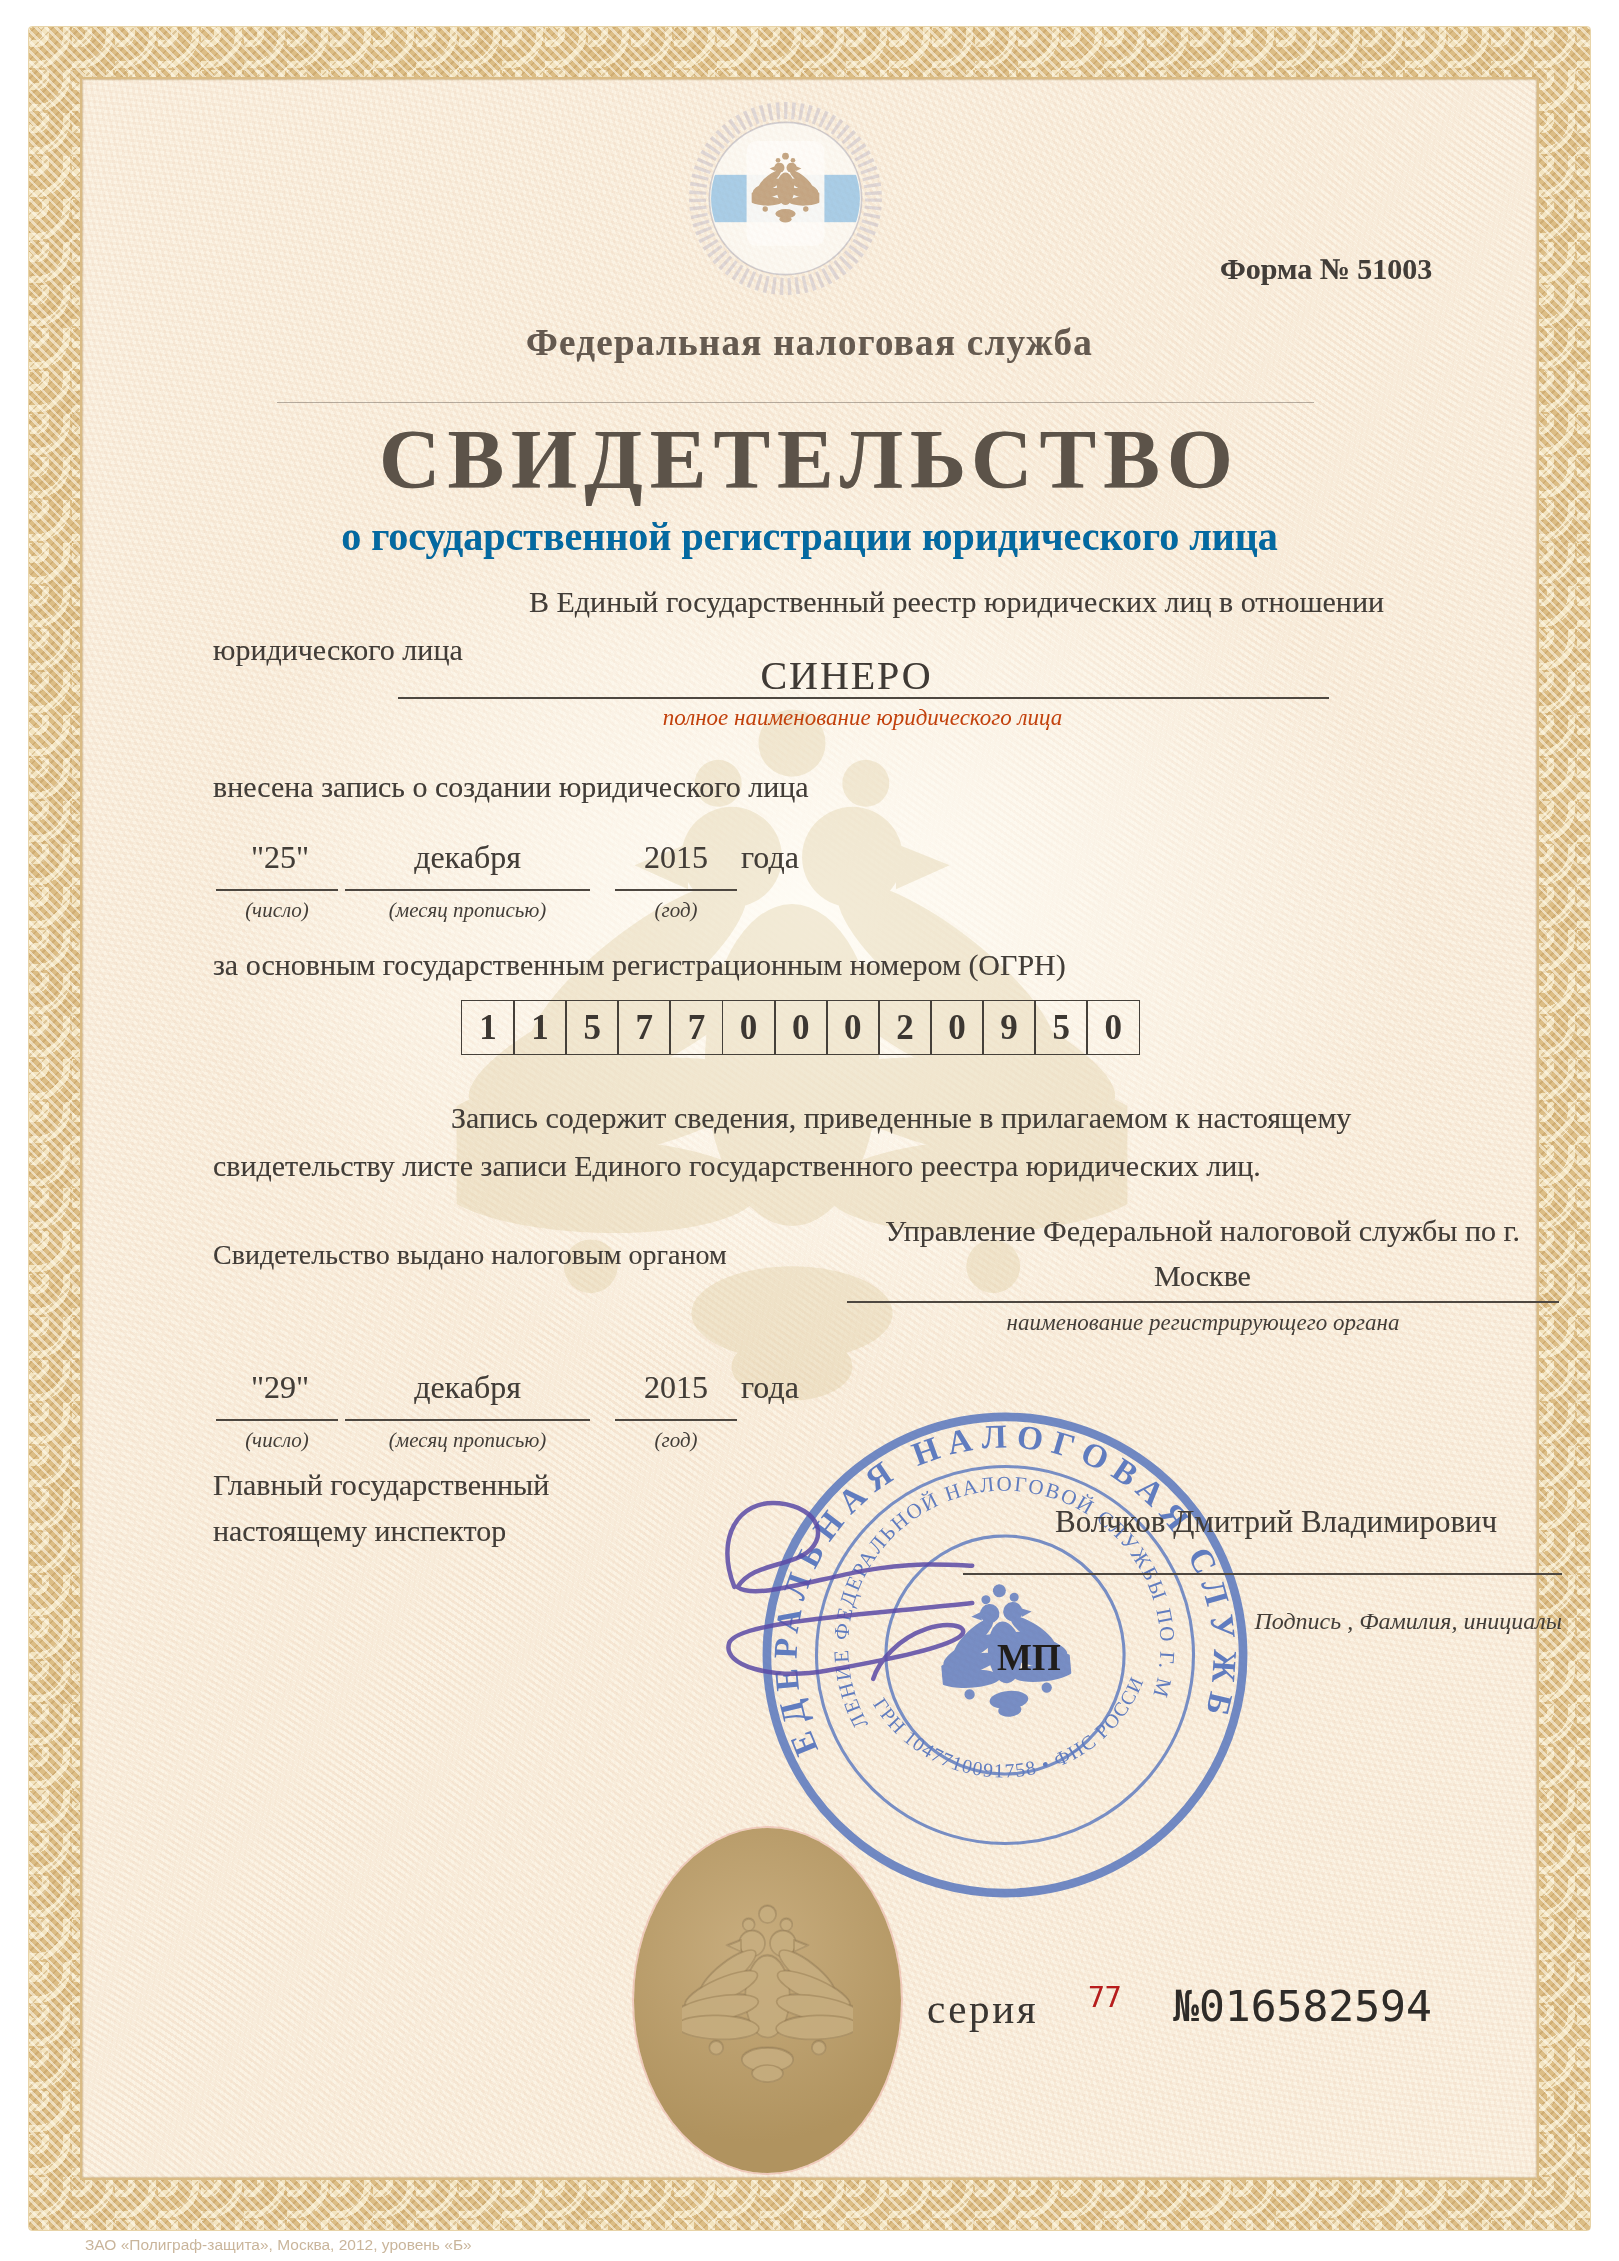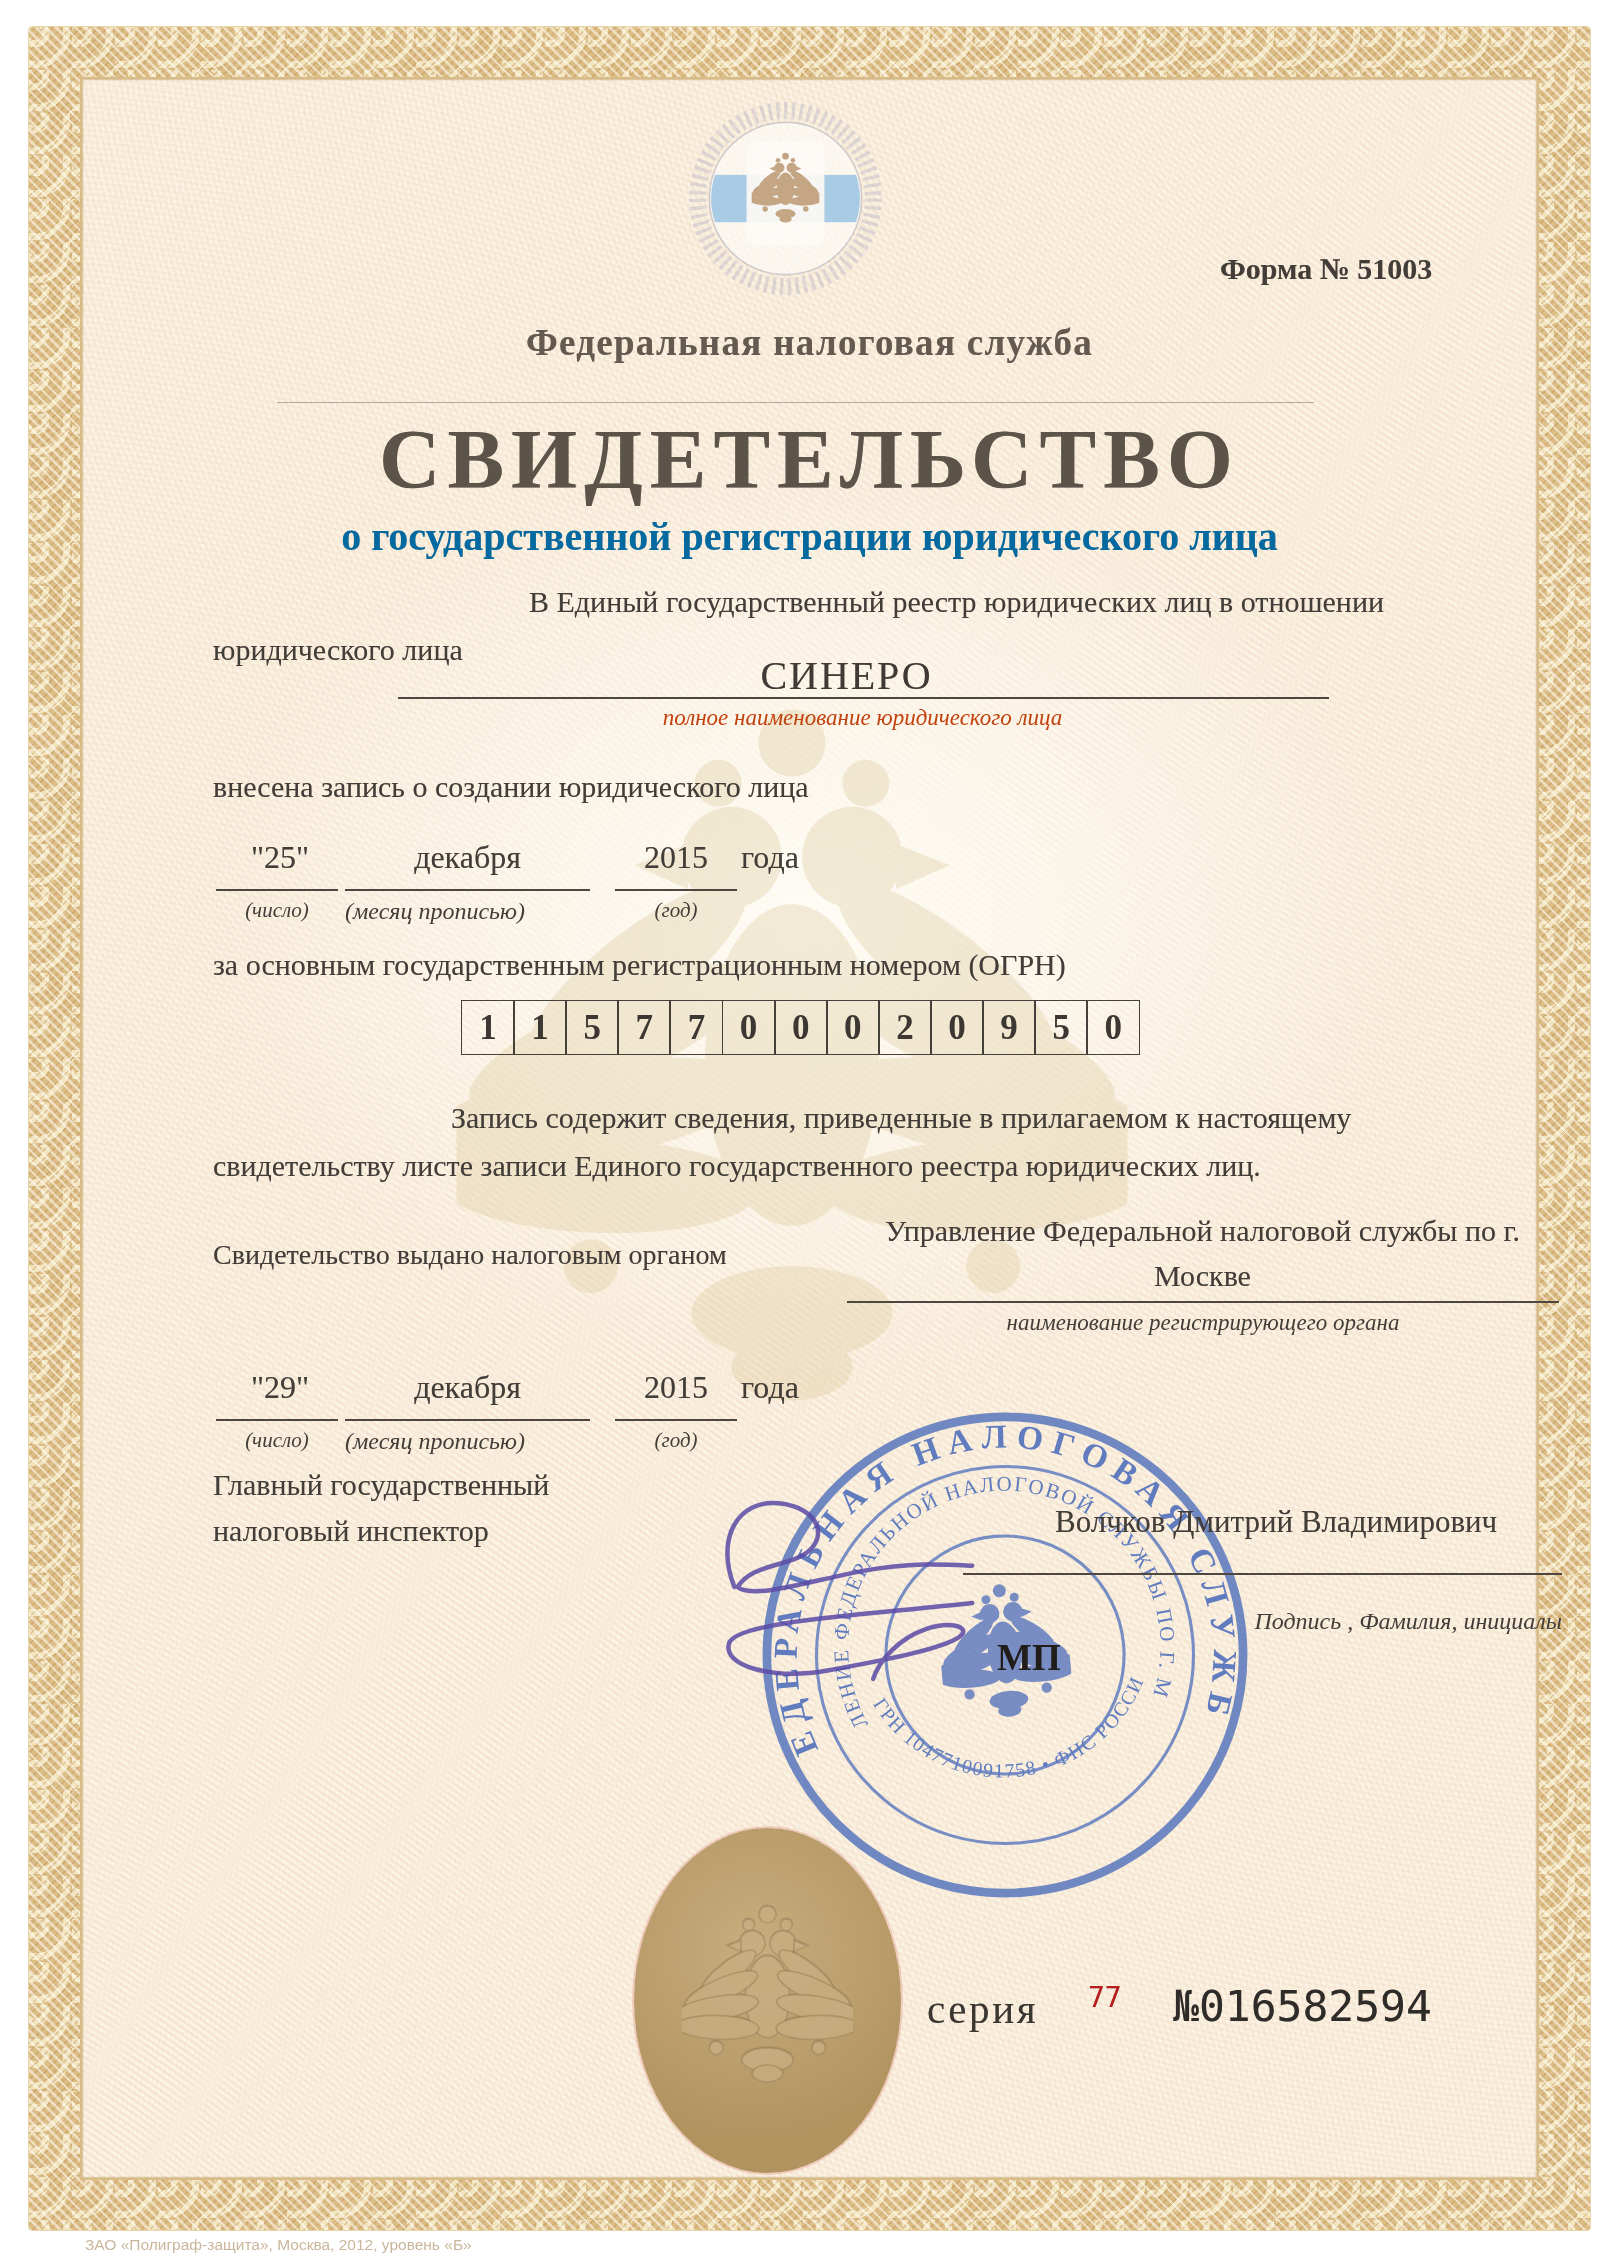--- a/index.html
+++ b/index.html
@@ -44,21 +44,21 @@
   .company-caption{left:399px;top:705px;width:927px;font-size:23px;color:#c2410c;}
   .record-line{left:213px;top:770px;font-size:30px;}
   .d-day-v{left:222px;width:116px;font-size:32px;text-align:center;}
   .d-mon-v{left:345px;width:245px;font-size:32px;text-align:center;}
   .d-yr-v{left:618px;width:116px;font-size:32px;text-align:center;}
   .d-yrw{left:741px;font-size:32px;}
   .d-day-l{left:216px;width:122px;}
   .d-mon-l{left:345px;width:245px;}
   .d-yr-l{left:615px;width:122px;}
   .d-day-c{left:216px;width:122px;font-size:21px;text-align:center;}
-  .d-mon-c{left:345px;width:245px;font-size:24px;}
+  .d-mon-c{left:345px;width:245px;font-size:21px;text-align:center;}
   .d-yr-c{left:615px;width:122px;font-size:21px;text-align:center;}
   .row1v{top:839px;} .row1l{top:889px;} .row1c{top:898px;}
   .row2v{top:1369px;} .row2l{top:1419px;} .row2c{top:1428px;}
   .ogrn-label{left:213px;top:948px;font-size:30px;}
   .ogrn-row{position:absolute;left:461px;top:1000px;display:flex;}
   .ogrn-row .cell{width:52px;height:53px;border:1.9px solid #45403a;margin-left:-1.9px;
       display:flex;align-items:center;justify-content:center;
       font-size:35px;font-weight:bold;color:#3c3732;}
   .ogrn-row .cell:first-child{margin-left:0;}
   .note{left:213px;top:1094px;width:1246px;font-size:30px;line-height:48px;text-indent:238px;white-space:normal;}
@@ -195,21 +195,21 @@
   <div class="t d-yr-v row2v soft">2015</div>
   <div class="t d-yrw row2v soft">года</div>
   <div class="rule d-day-l row2l"></div>
   <div class="rule d-mon-l row2l"></div>
   <div class="rule d-yr-l row2l"></div>
   <div class="t it d-day-c row2c">(число)</div>
   <div class="t it d-mon-c row2c">(месяц прописью)</div>
   <div class="t it d-yr-c row2c">(год)</div>
 
   <div class="t official1 soft">Главный государственный</div>
-  <div class="t official2 soft">налоговый инспектор</div>
+  <div class="t official2 soft">настоящему инспектор</div>
 
   <svg class="stamp" viewBox="0 0 400 400">
     <defs>
       <path id="arc-outer" d="M 41,255 A 168,168 0 1 1 359,255"></path>
       <path id="arc-mid" d="M 85,245 A 126,126 0 1 1 315,245"></path>
       <path id="arc-bot" d="M 88,225 A 122,122 0 0 0 312,225"></path>
     </defs>
     <circle cx="200" cy="200" r="192" fill="none" stroke="#5473bd" stroke-width="7" opacity=".9"></circle>
     <circle cx="200" cy="200" r="152" fill="none" stroke="#5473bd" stroke-width="2.5" opacity=".85"></circle>
     <circle cx="200" cy="200" r="96" fill="none" stroke="#5473bd" stroke-width="2.5" opacity=".85"></circle>

